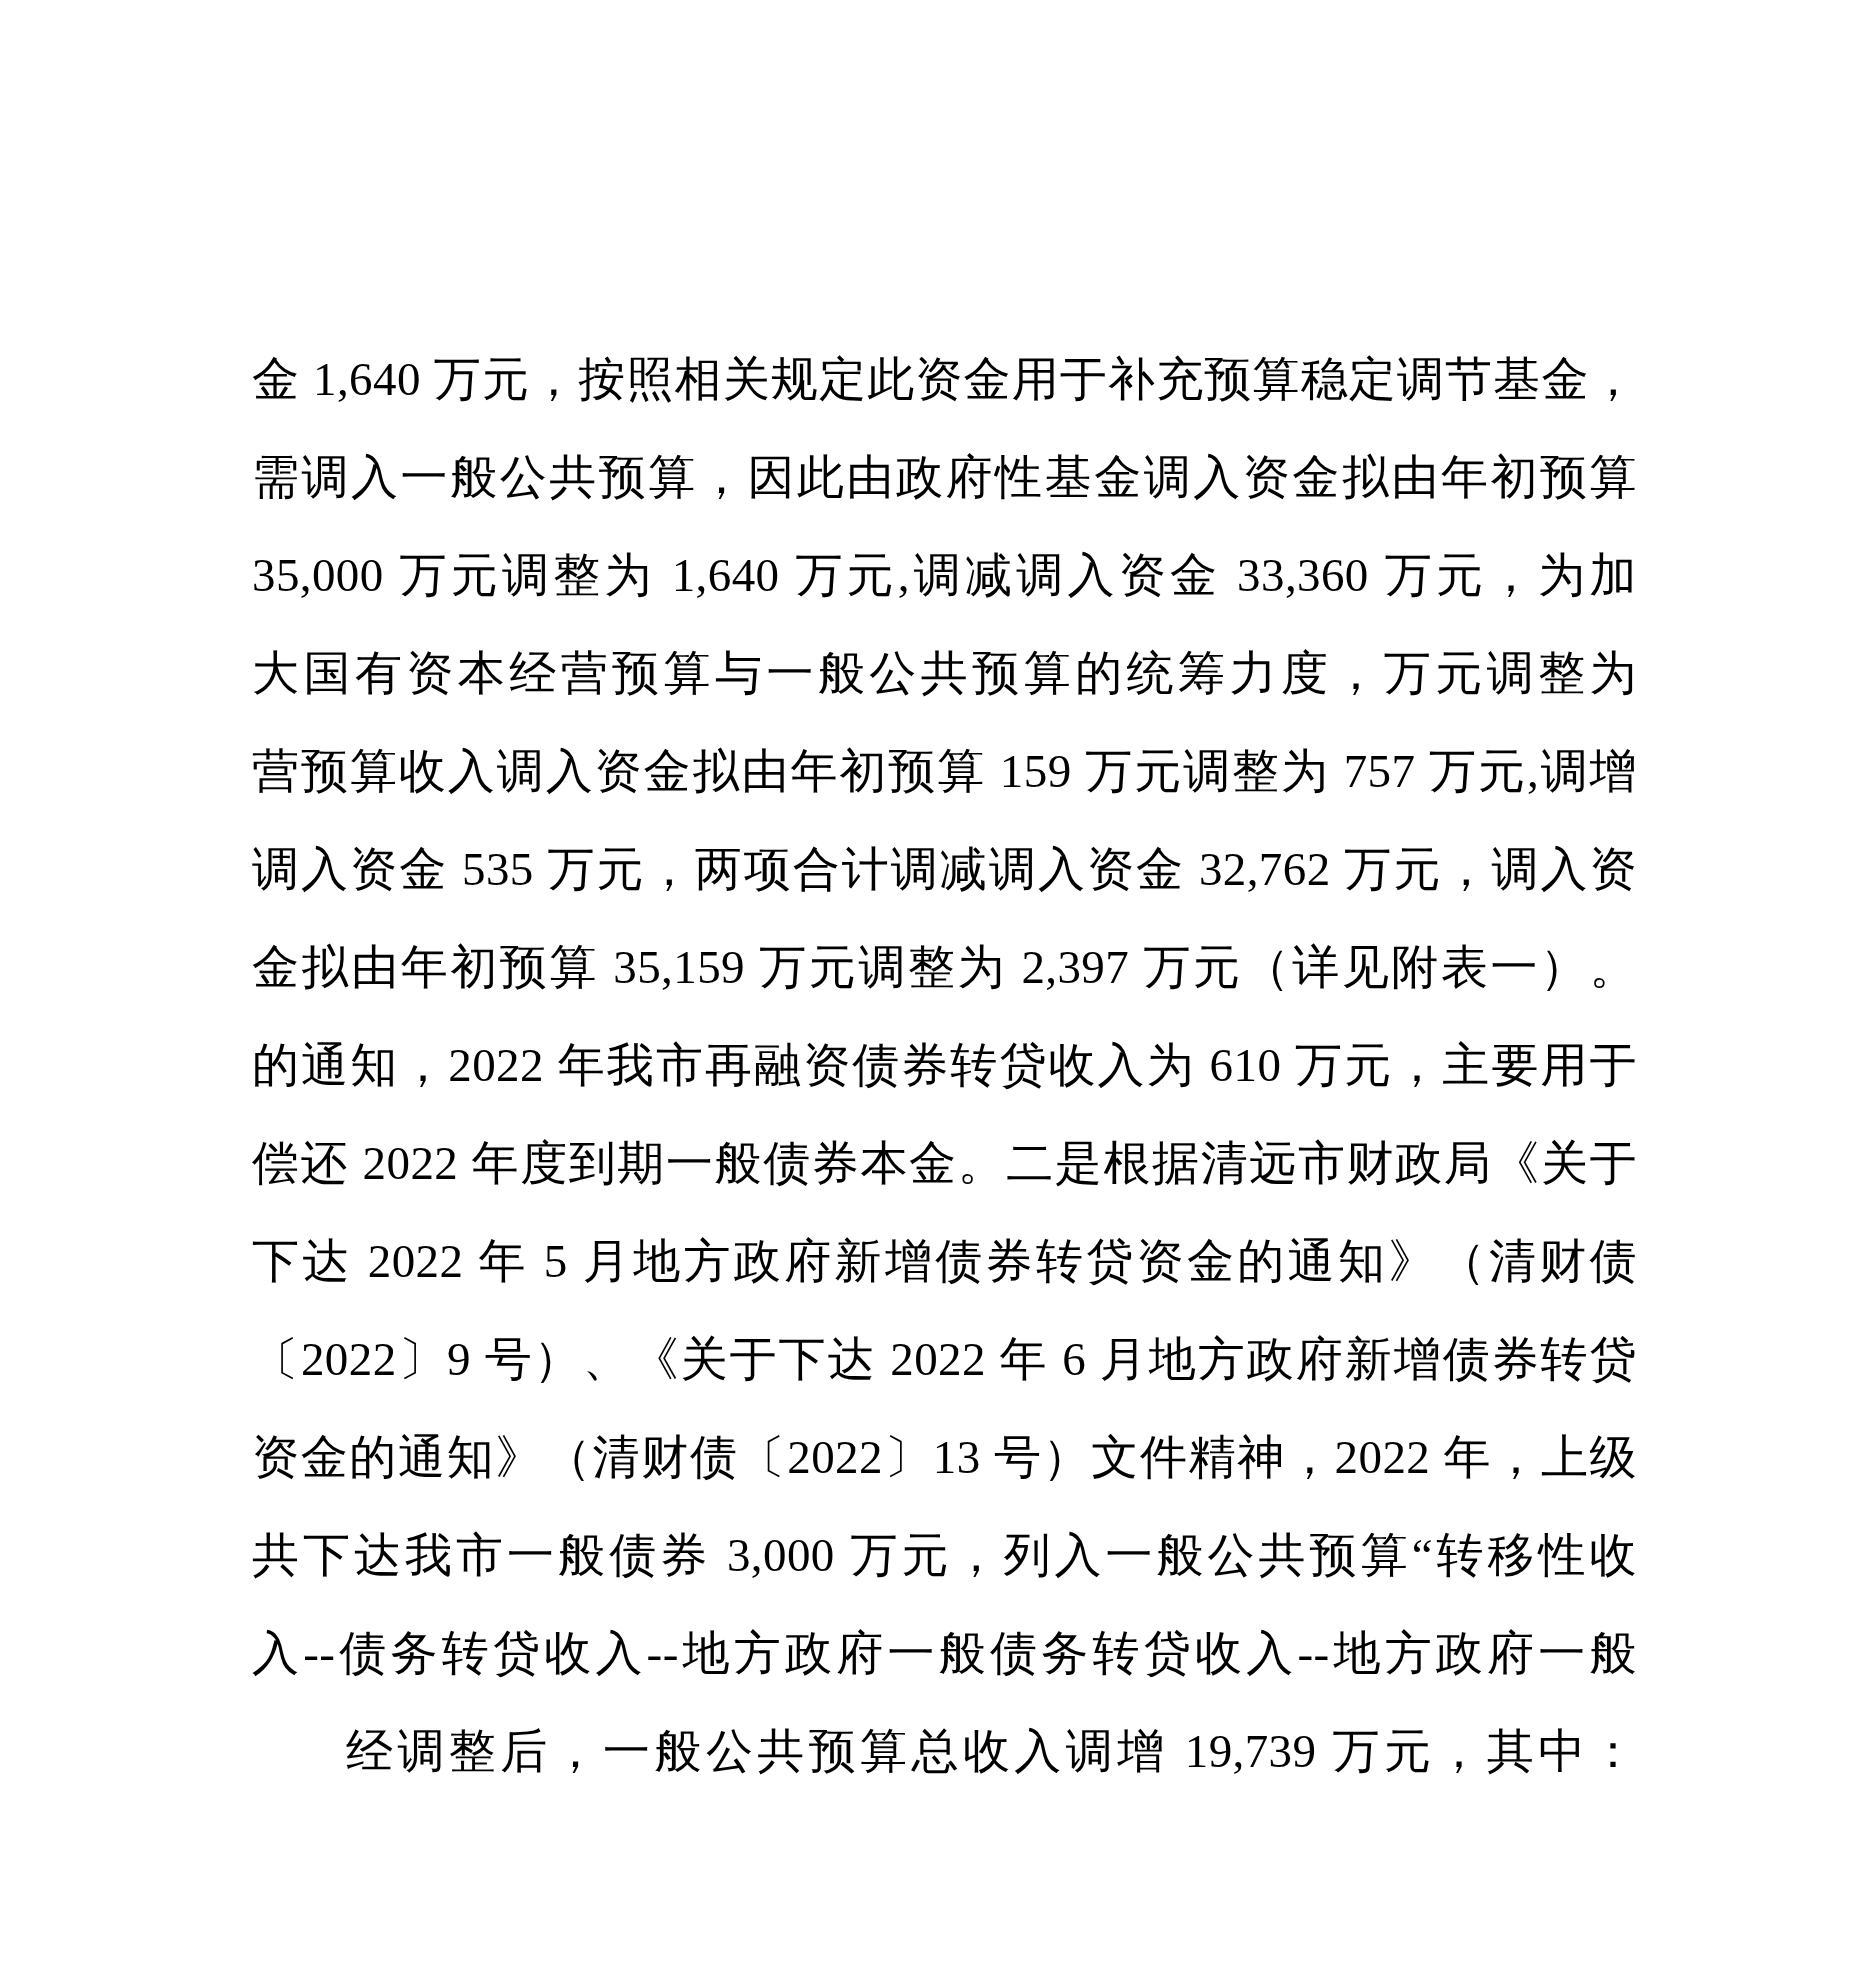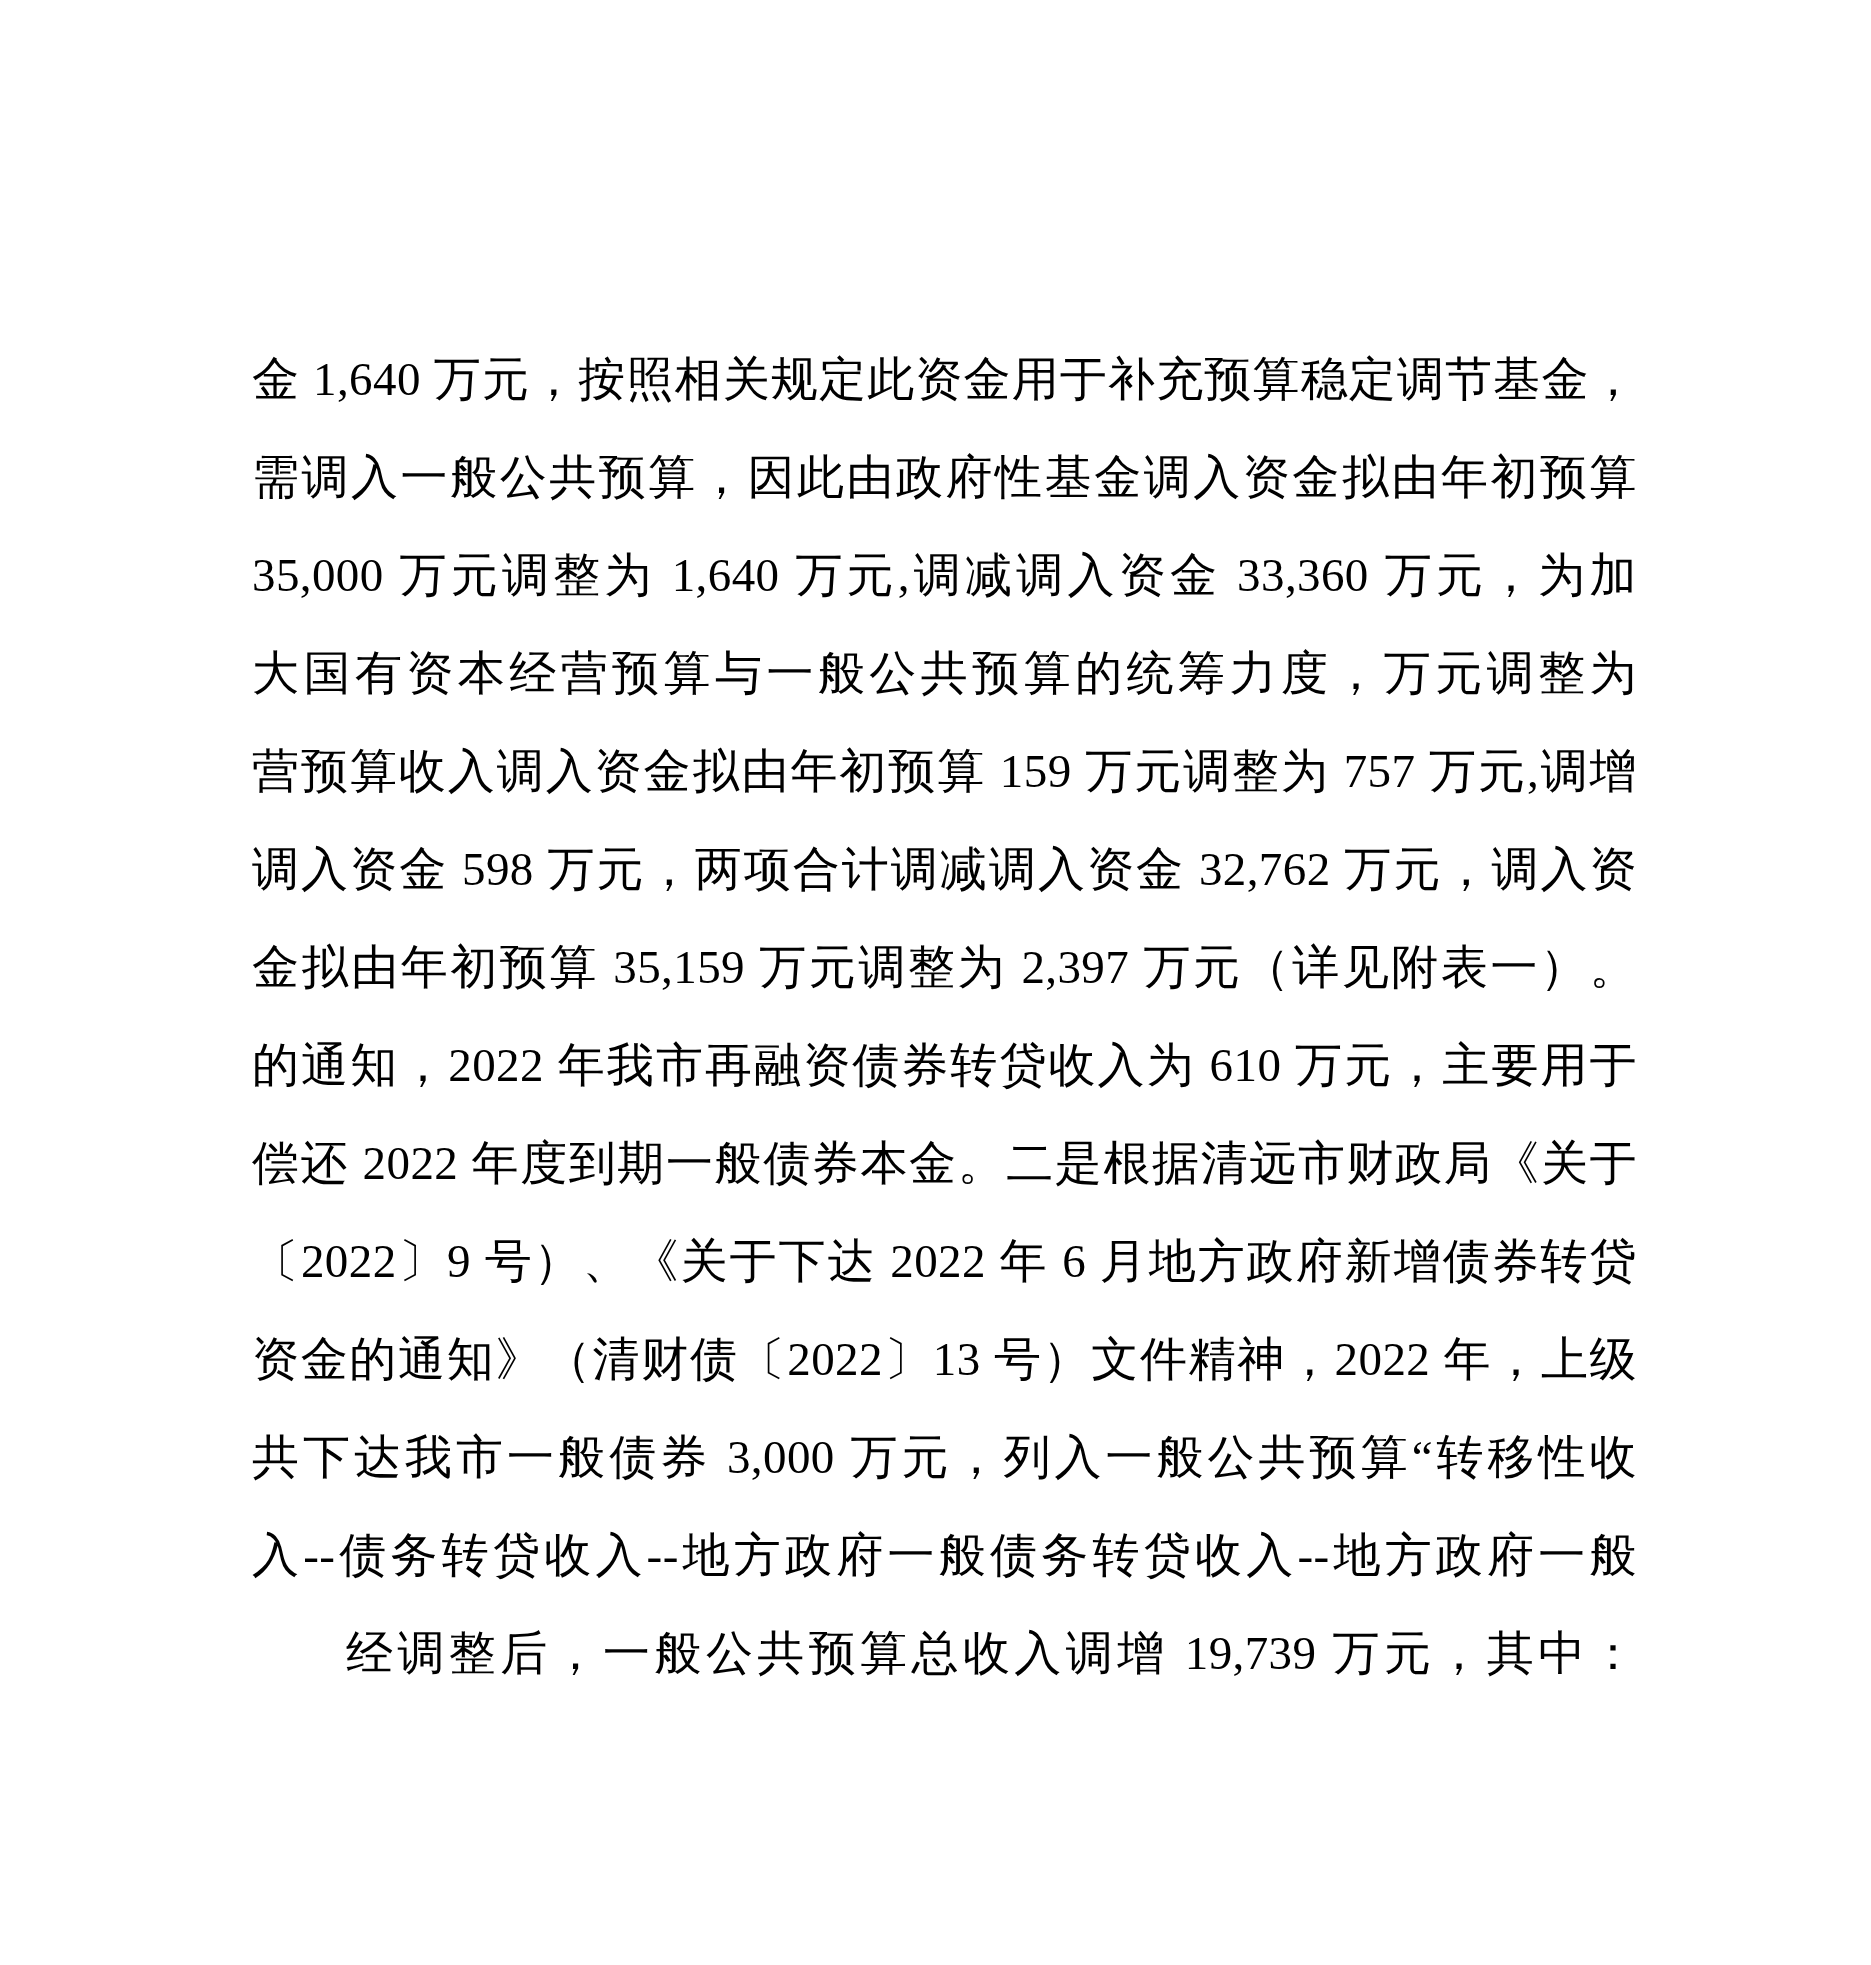--- a/index.html
+++ b/index.html
@@ -42,24 +42,25 @@
 </head>
 <body>
 
 <div class="page">
   <div class="text-block">
     <div class="line">金 1,640 万元，按照相关规定此资金用于补充预算稳定调节基金，</div>
     <div class="line">需调入一般公共预算，因此由政府性基金调入资金拟由年初预算</div>
     <div class="line">35,000 万元调整为 1,640 万元,调减调入资金 33,360 万元，为加</div>
     <div class="line">大国有资本经营预算与一般公共预算的统筹力度，万元调整为</div>
     <div class="line">营预算收入调入资金拟由年初预算 159 万元调整为 757 万元,调增</div>
-    <div class="line">调入资金 598 万元，两项合计调减调入资金 32,762 万元，调入资</div>
+    <div class="line">调入资金 535 万元，两项合计调减调入资金 32,762 万元，调入资</div>
     <div class="line">金拟由年初预算 35,159 万元调整为 2,397 万元（详见附表一）。</div>
     <div class="line">的通知，2022 年我市再融资债券转贷收入为 610 万元，主要用于</div>
     <div class="line">偿还 2022 年度到期一般债券本金。二是根据清远市财政局《关于</div>
+    <div class="line">下达 2022 年 5 月地方政府新增债券转贷资金的通知》（清财债</div>
     <div class="line">〔2022〕9 号）、《关于下达 2022 年 6 月地方政府新增债券转贷</div>
     <div class="line">资金的通知》（清财债〔2022〕13 号）文件精神，2022 年，上级</div>
     <div class="line">共下达我市一般债券 3,000 万元，列入一般公共预算“转移性收</div>
     <div class="line">入--债务转贷收入--地方政府一般债务转贷收入--地方政府一般</div>
     <div class="line indent">经调整后，一般公共预算总收入调增 19,739 万元，其中：</div>
 
   </div>
 
 </div>
 

